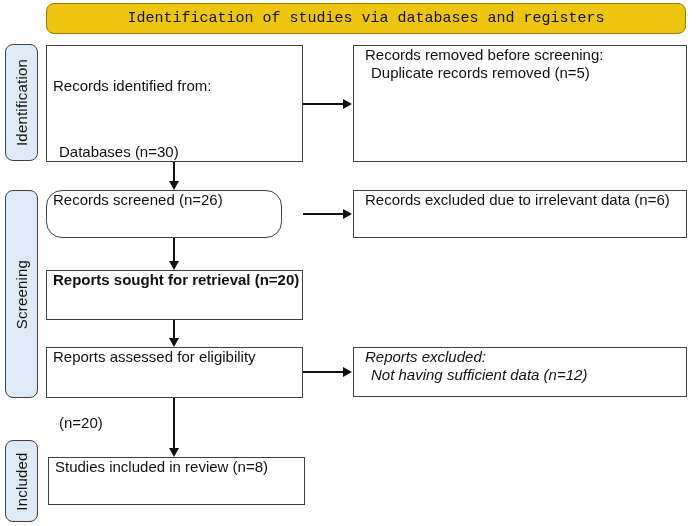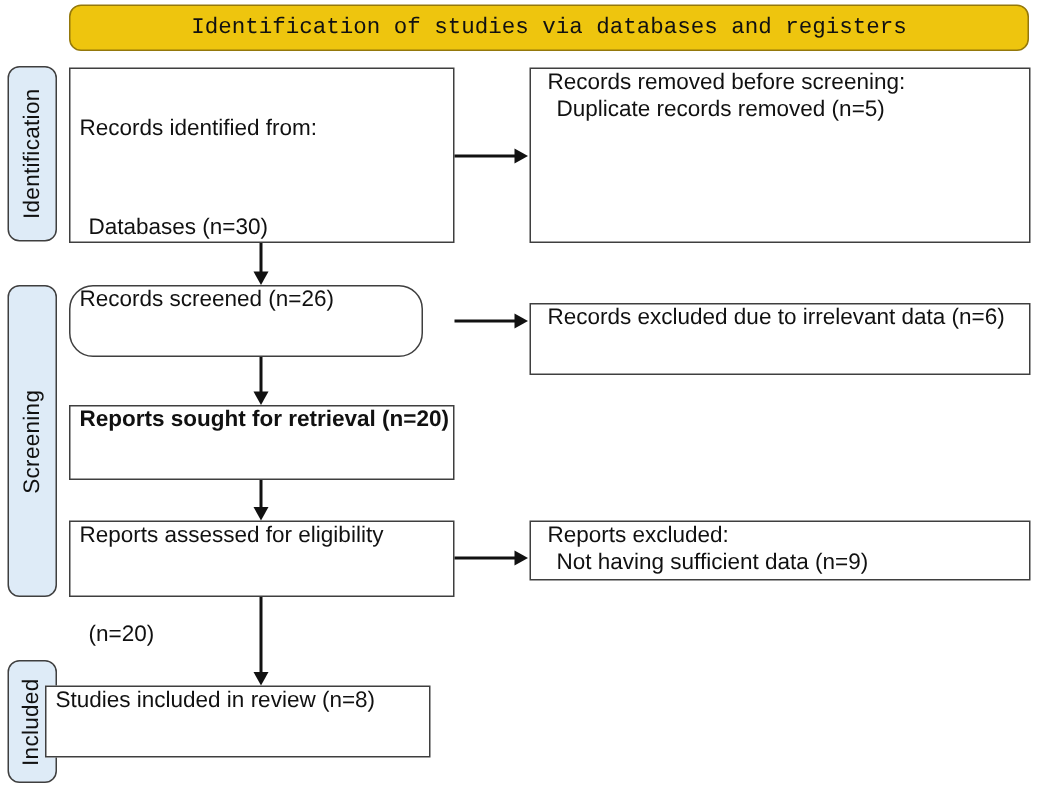--- a/index.html
+++ b/index.html
@@ -39,25 +39,25 @@
     display: flex; flex-direction: column; justify-content: flex-start;
     padding-left: 6px; padding-right: 3px;
     font-size: 15px; line-height: 18px;
   }
   .box div { white-space: nowrap; }
   .box .indent { padding-left: 6px; }
 
   #box-identified            { left: 46px;  top: 45px;  width: 257px; height: 117px; justify-content: space-between; padding-top: 31px; }
   #box-removed               { left: 353px; top: 45px;  width: 334px; height: 117px; padding-left: 11px; }
   #box-screened              { left: 46px;  top: 190px; width: 236px; height: 48px; border-radius: 16px; }
-  #box-excluded-irrelevant   { left: 353px; top: 190px; width: 334px; height: 48px; padding-left: 11px; margin-top: 12px; }
+  #box-excluded-irrelevant   { left: 353px; top: 190px; width: 334px; height: 48px; padding-left: 11px; }
   #box-sought                { left: 46px;  top: 270px; width: 257px; height: 50px; font-weight: bold; }
   #box-assessed              { left: 46px;  top: 347px; width: 257px; height: 51px; gap: 48px; }
-  #box-excluded-insufficient { left: 353px; top: 347px; width: 334px; height: 40px; padding-left: 11px; }
-  #box-included              { left: 30px;  top: 457px; width: 257px; height: 48px; }
+  #box-excluded-insufficient { left: 353px; top: 347px; width: 334px; height: 50px; padding-left: 11px; font-style: italic; }
+  #box-included              { left: 48px;  top: 457px; width: 257px; height: 48px; }
 
   .arrow-h { position: absolute; height: 0; border-top: 2px solid var(--arrow, #111111); }
   .arrow-h::after {
     content: ""; position: absolute; right: -8px; top: -6px;
     border-left: 9px solid var(--arrow, #111111);
     border-top: 5px solid transparent; border-bottom: 5px solid transparent;
   }
   .arrow-v { position: absolute; width: 0; border-left: 2px solid var(--arrow, #111111); }
   .arrow-v::after {
     content: ""; position: absolute; bottom: -8px; left: -6px;
@@ -111,21 +111,21 @@
     <div>Reports sought for retrieval (n=20)</div>
   </div>
 
   <div class="box" id="box-assessed">
     <div>Reports assessed for eligibility</div>
     <div class="indent">(n=20)</div>
   </div>
 
   <div class="box" id="box-excluded-insufficient">
     <div>Reports excluded:</div>
-    <div class="indent">Not having sufficient data (n=9)</div>
+    <div class="indent">Not having sufficient data (n=12)</div>
   </div>
 
   <div class="box" id="box-included">
     <div>Studies included in review (n=8)</div>
   </div>
 
   <div class="arrow-h" id="arrow-identified-removed"></div>
   <div class="arrow-h" id="arrow-screened-excluded"></div>
   <div class="arrow-h" id="arrow-assessed-excluded"></div>
   <div class="arrow-v" id="arrow-identified-screened"></div>

